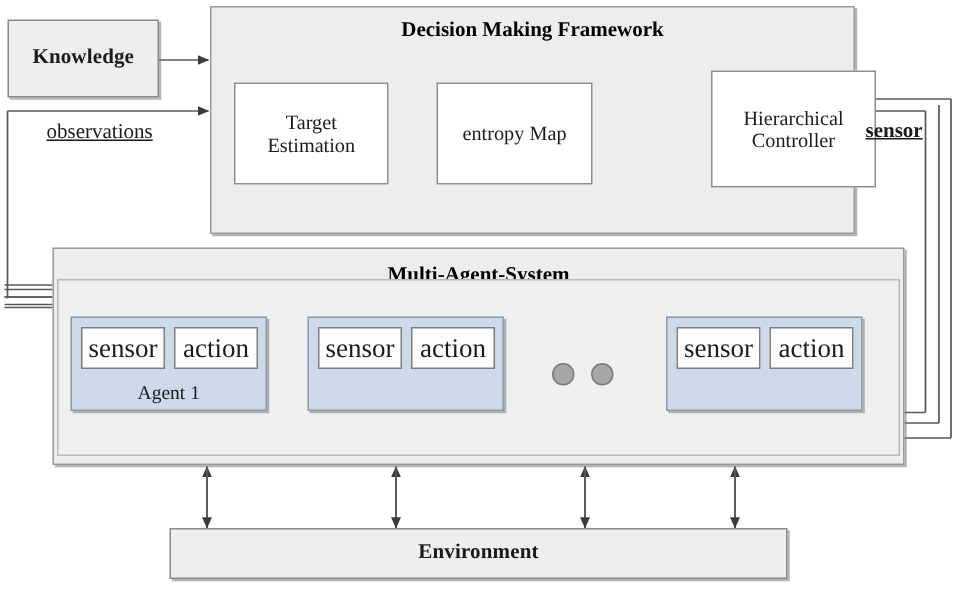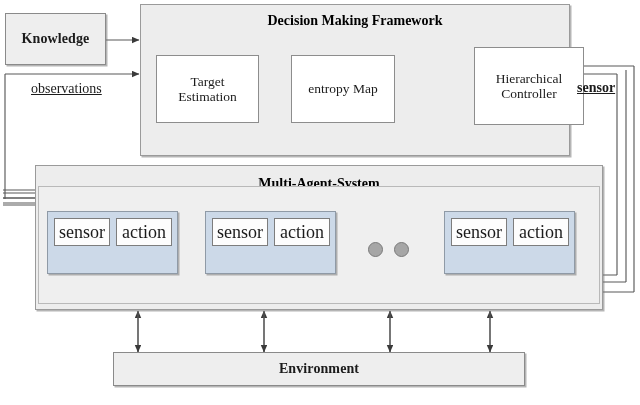--- a/index.html
+++ b/index.html
@@ -147,20 +147,21 @@
 
   <div class="inner-mas" style="left:38px;top:186px;width:562px;height:118px;"></div>
 
   <div class="agent shadowed" style="position:absolute;left:47px;top:211px;width:131px;height:63px;">
     <div class="subbox" style="left:6px;top:6px;width:56px;height:28px;">
       <span>sensor</span>
     </div>
     <div class="subbox" style="left:68px;top:6px;width:56px;height:28px;">
       <span>action</span>
     </div>
+    <div class="agent-label">Agent 1</div>
   </div>
 
   <div class="agent shadowed" style="position:absolute;left:205px;top:211px;width:131px;height:63px;">
     <div class="subbox" style="left:6px;top:6px;width:56px;height:28px;">
       <span>sensor</span>
     </div>
     <div class="subbox" style="left:68px;top:6px;width:56px;height:28px;">
       <span>action</span>
     </div>
   </div>

